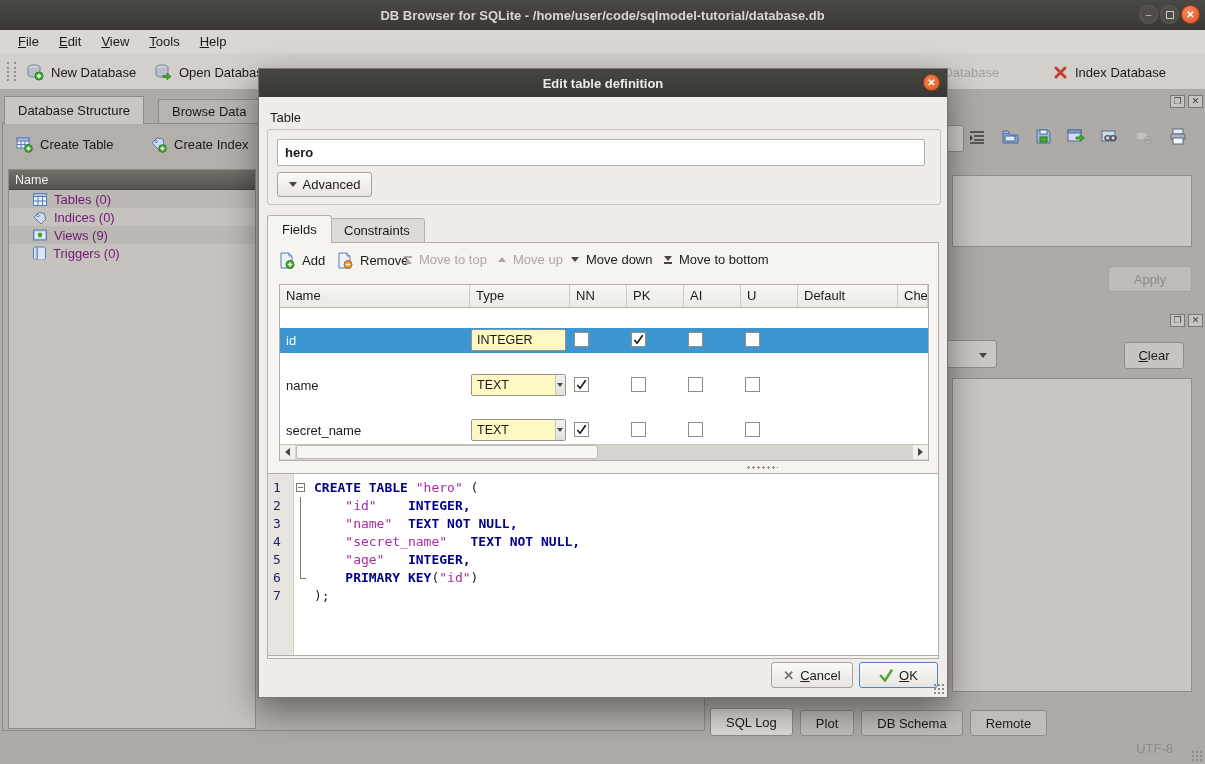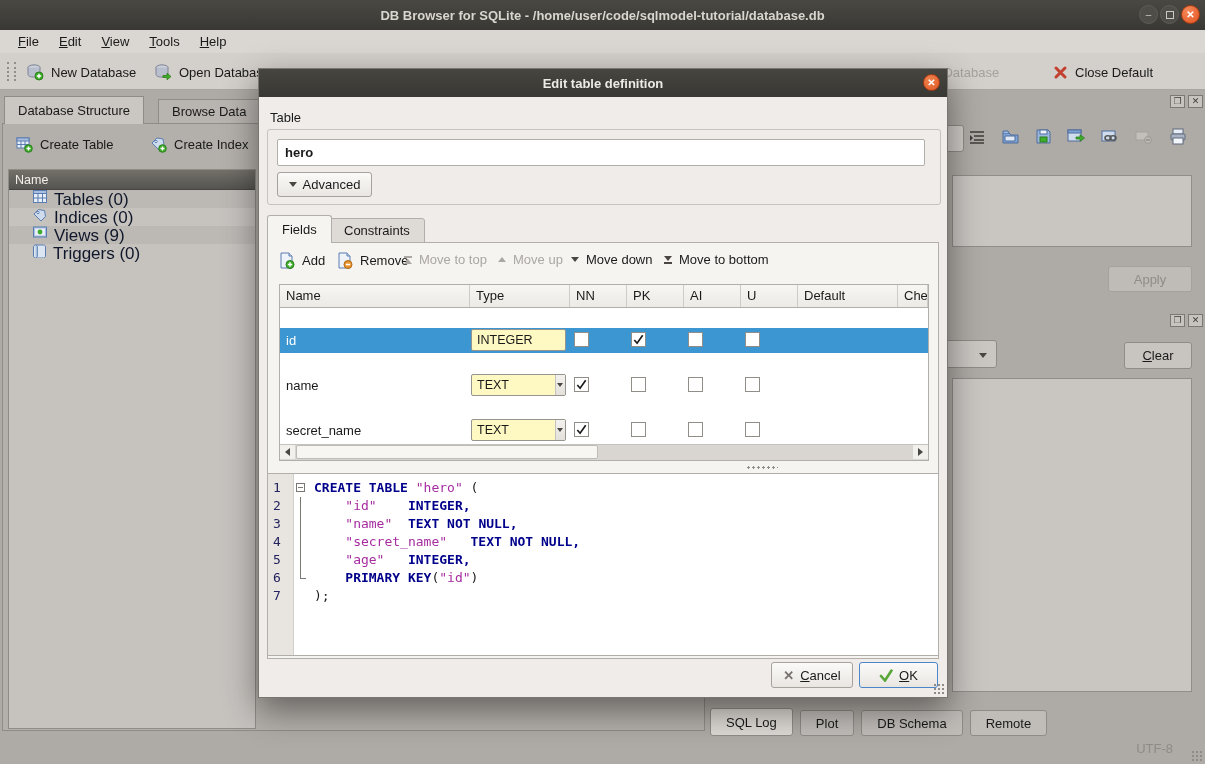--- a/index.html
+++ b/index.html
@@ -37,38 +37,38 @@
   #tab-structure{left:4px;top:96px;height:28px;background:#cac6c1;border-bottom:none;z-index:2;}
   #tab-browse{left:158px;top:99px;height:25px;background:#b8b4b0;}
   #left-panel{position:absolute;left:2px;top:123px;width:703px;height:608px;
     border:1px solid #8f8b86;background:#b3afaa;box-sizing:border-box;}
   .flatbtn{position:absolute;display:flex;align-items:center;gap:7px;}
   #create-table{left:16px;top:136px;} #create-index{left:150px;top:136px;}
   #tree{position:absolute;left:8px;top:169px;width:248px;height:560px;border:1px solid #908c87;
     background:#c6c2be;box-sizing:border-box;overflow:hidden;}
   .tree-header{height:19px;background:linear-gradient(#73706a,#565450);color:#f3f0ec;
     font-size:12.5px;display:flex;align-items:center;padding-left:6px;border-bottom:1px solid #494641;}
-  .tree-row{height:18px;display:flex;gap:7px;padding-left:24px;font-size:17px;color:#0f172a;}
+  .tree-row{height:18px;display:flex;align-items:center;gap:7px;padding-left:24px;font-size:13px;color:#701a75;}
   .tree-row:nth-child(odd){background:#bcb8b4;}
 
   
   .dockbtns{position:absolute;display:flex;gap:3px;z-index:1;}
   #dock1-btns{left:1170px;top:95px;} #dock2-btns{left:1170px;top:314px;}
   .dockbtn{width:15px;height:13px;border:1px solid #7c7873;background:#c7c3bf;color:#403e3a;
     font-size:9px;line-height:11px;text-align:center;box-sizing:border-box;}
   #mini-combo{position:absolute;left:938px;top:125px;width:26px;height:27px;border:1px solid #8f8b86;
     border-radius:3px;background:#cfcbc7;box-sizing:border-box;}
   #cell-toolbar{position:absolute;left:968px;top:128px;display:flex;gap:15px;align-items:center;}
   .sunken{position:absolute;background:#c9c6c2;border:1px solid #918d88;box-sizing:border-box;}
   #cell-edit{left:952px;top:175px;width:240px;height:72px;}
   #log-edit{left:952px;top:378px;width:240px;height:314px;}
   .gbtn{position:absolute;display:flex;align-items:center;justify-content:center;gap:5px;
     border:1px solid #908c87;border-radius:3px;background:#c8c4c0;box-sizing:border-box;}
   #apply-btn{left:1108px;top:266px;width:84px;height:26px;color:#908c87;border-color:#a5a19c;background:#bfbbb6;}
-  #clear-btn{left:1124px;top:342px;width:68px;height:27px;}
+  #clear-btn{left:1124px;top:342px;width:60px;height:27px;}
   #clear-btn .mn::first-letter,#cancel-btn .mn::first-letter,#ok-btn .mn::first-letter{text-decoration:underline;}
   .mn{display:inline-block;}
   #log-combo{position:absolute;left:880px;top:340px;width:117px;height:28px;border:1px solid #8f8b86;
     border-radius:3px;background:#cac6c2;box-sizing:border-box;}
   #log-combo .tri-down{position:absolute;right:9px;top:12px;}
 
   
   #bottom-tabs{position:absolute;left:710px;top:708px;display:flex;gap:7px;align-items:flex-end;}
   .btab{height:25px;padding:12px 15px;display:flex;align-items:center;background:#c0bcb8;
     border:1px solid #8f8b86;border-radius:3px;box-sizing:border-box;}
@@ -215,21 +215,21 @@
     </div>
     <div class="tbtn dim" id="btn-attach">
       <span>Attach Database</span>
     </div>
     <div class="tbtn" id="btn-close-db">
       <span class="icon">
         <svg width="15" height="15" viewBox="0 0 15 15">
             <path d="M3 3l9 9M12 3l-9 9" stroke="#c3402e" stroke-width="3" stroke-linecap="round"></path>
           </svg>
       </span>
-      <span>Close Default</span>
+      <span>Index Database</span>
     </div>
   </div>
 
   <div class="ltab" id="tab-browse">
     <span>Browse Data</span>
   </div>
   <div class="ltab" id="tab-structure">
     <span>Database Structure</span>
   </div>
   <div id="left-panel"></div>

